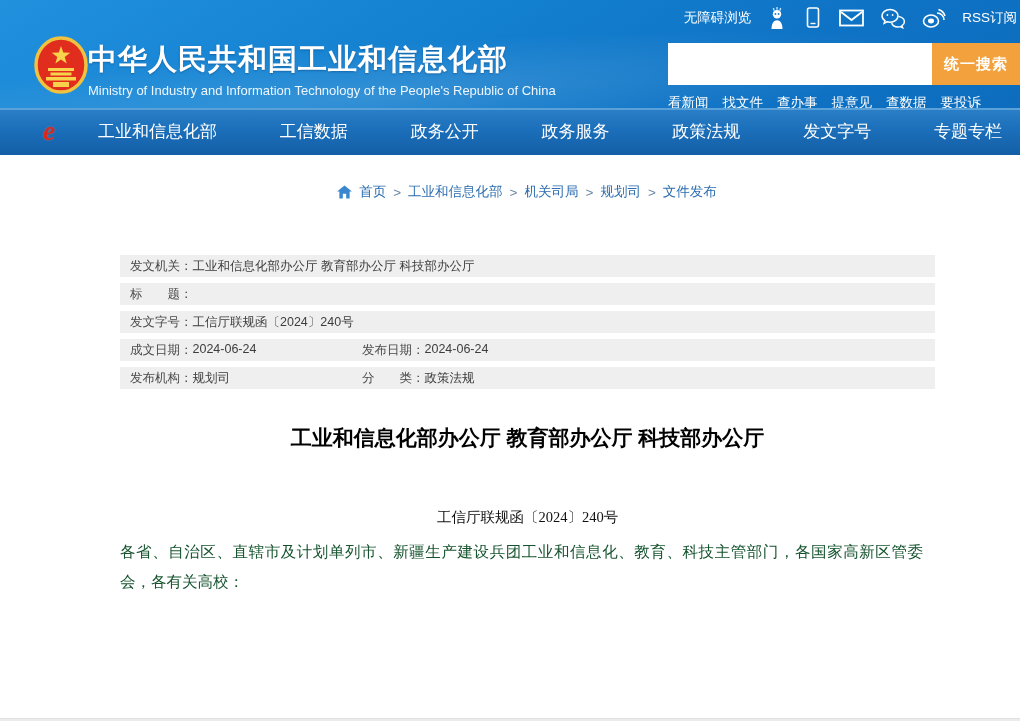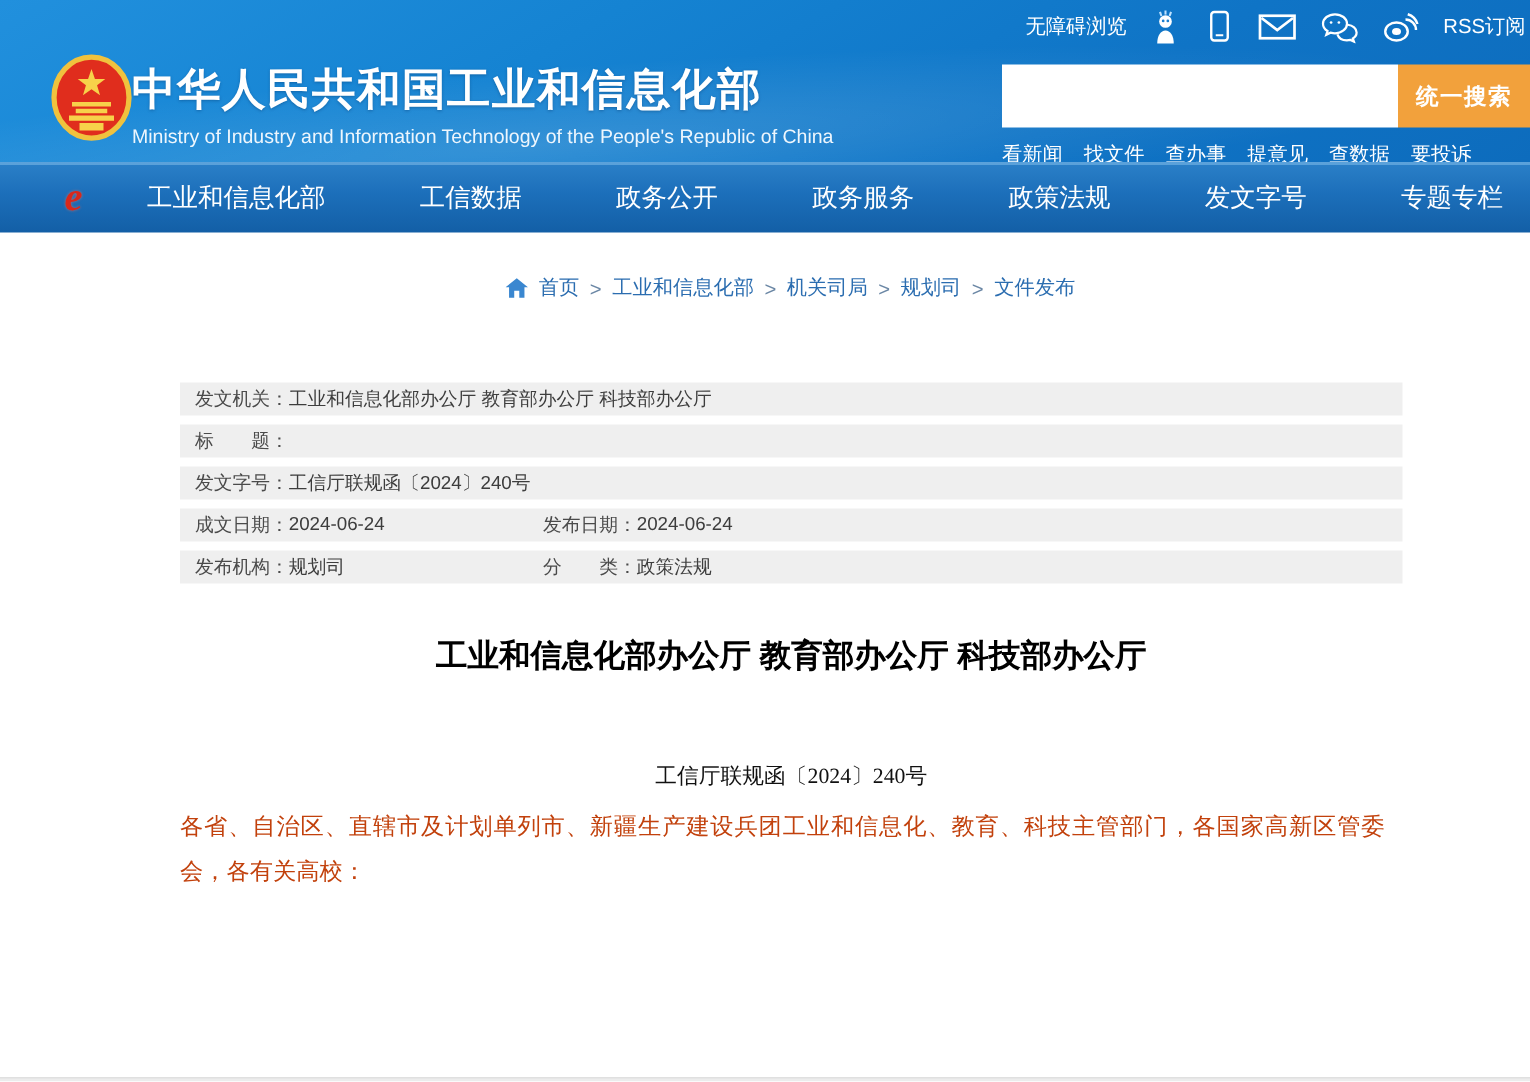--- a/index.html
+++ b/index.html
@@ -92,21 +92,21 @@
 
   .doc-title { margin-top:32px; text-align:center; color:#000; }
   .doc-title div { font-size:21px; font-weight:bold; line-height:33px; }
 
   .doc-number {
     margin-top:54px; text-align:center; font-size:14.5px; color:#111;
     font-family:"Liberation Serif","DejaVu Serif",serif;
   }
   .para {
     font-family:"Liberation Serif","DejaVu Serif",serif;
-    font-size:15.5px; line-height:30px; color:#c2410c; text-align:justify; padding-right:12px;
+    font-size:15.5px; line-height:30px; color:#14532d; text-align:justify; padding-right:12px;
   }
   .para.first { margin-top:10px; }
   .para.indent { margin-top:22px; text-indent:2em; }
 
   .bottom-strip {
     position:absolute; left:0; right:0; bottom:0; height:3px;
     background:#ececec; border-top:1px solid #e0e0e0;
   }
 </style>
 </head>

